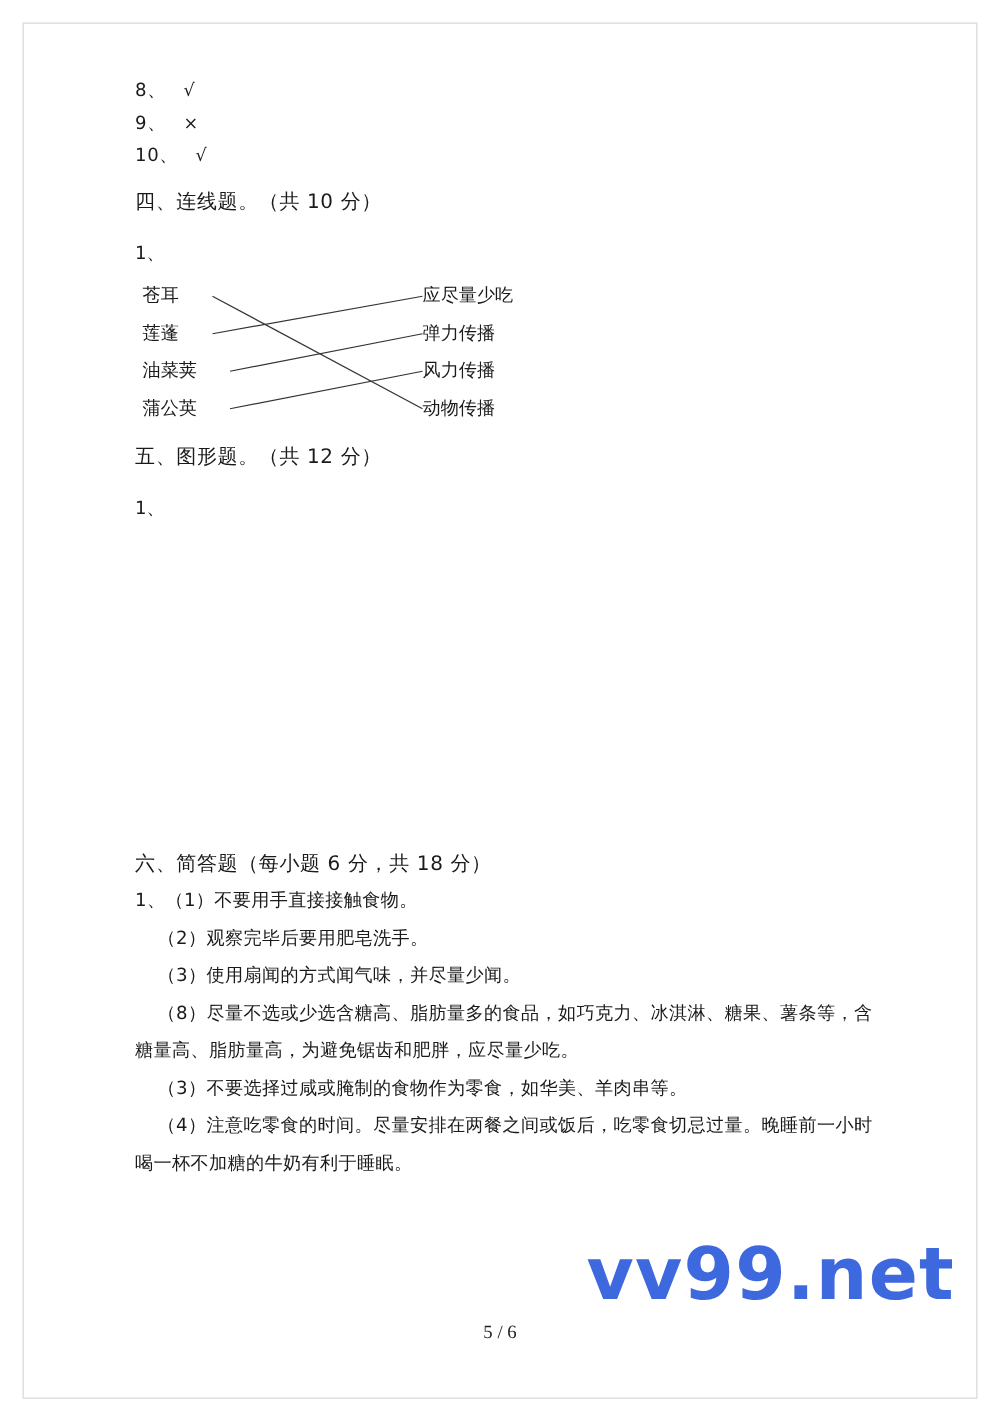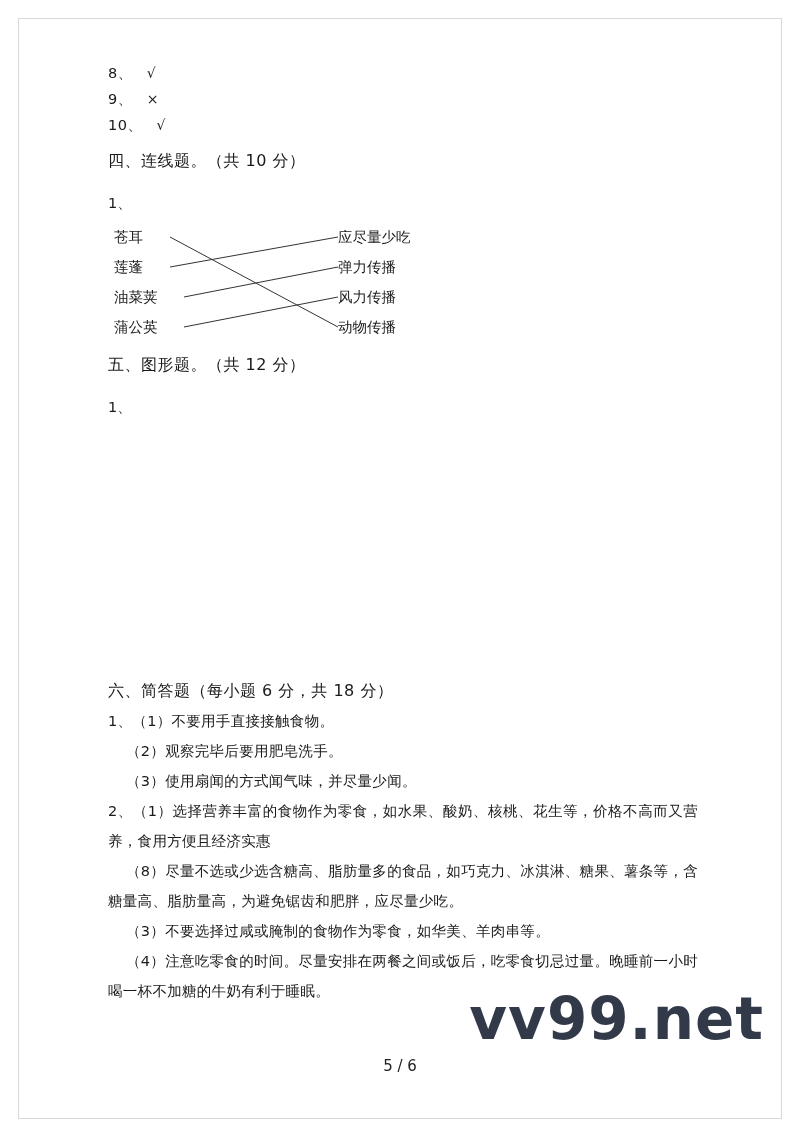--- a/index.html
+++ b/index.html
@@ -106,29 +106,30 @@
   }
 
   .page-number {
     position: absolute;
     left: 0;
     right: 0;
     bottom: 62px;
     text-align: center;
     font-size: 15px;
     color: #222;
+    font-family: Liberation Serif, serif;
   }
 
   .watermark {
     position: absolute;
     right: 36px;
     bottom: 84px;
     font-size: 58px;
     font-weight: bold;
-    color: #0f172a;
+    color: #1d4ed8;
     opacity: 0.85;
     letter-spacing: 1px;
     font-family: "DejaVu Sans", "Liberation Sans", sans-serif;
     pointer-events: none;
     user-select: none;
   }
 </style>
 </head>
 <body>
 
@@ -174,21 +175,20 @@
     </div>
 
     <div class="section-head">五、图形题。（共 12 分）</div>
     <div class="item-no">1、</div>
     <div class="figure-area"></div>
 
     <div class="qa-head">六、简答题（每小题 6 分，共 18 分）</div>
     <div class="qa-para">1、（1）不要用手直接接触食物。</div>
     <div class="qa-para indent">（2）观察完毕后要用肥皂洗手。</div>
     <div class="qa-para indent">（3）使用扇闻的方式闻气味，并尽量少闻。</div>
-    <div class="qa-para">2、（1）选择营养丰富的食物作为零食，如水果、酸奶、核桃、花生等，价格不高而又营养，食用方便且经济实惠</div>
     <div class="qa-para indent">（8）尽量不选或少选含糖高、脂肪量多的食品，如巧克力、冰淇淋、糖果、薯条等，含糖量高、脂肪量高，为避免锯齿和肥胖，应尽量少吃。</div>
     <div class="qa-para indent">（3）不要选择过咸或腌制的食物作为零食，如华美、羊肉串等。</div>
     <div class="qa-para indent">（4）注意吃零食的时间。尽量安排在两餐之间或饭后，吃零食切忌过量。晚睡前一小时喝一杯不加糖的牛奶有利于睡眠。</div>
   </div>
 
   <div class="watermark">vv99.net</div>
   <div class="page-number">5 / 6</div>
 </div>
 
 </body></html>

